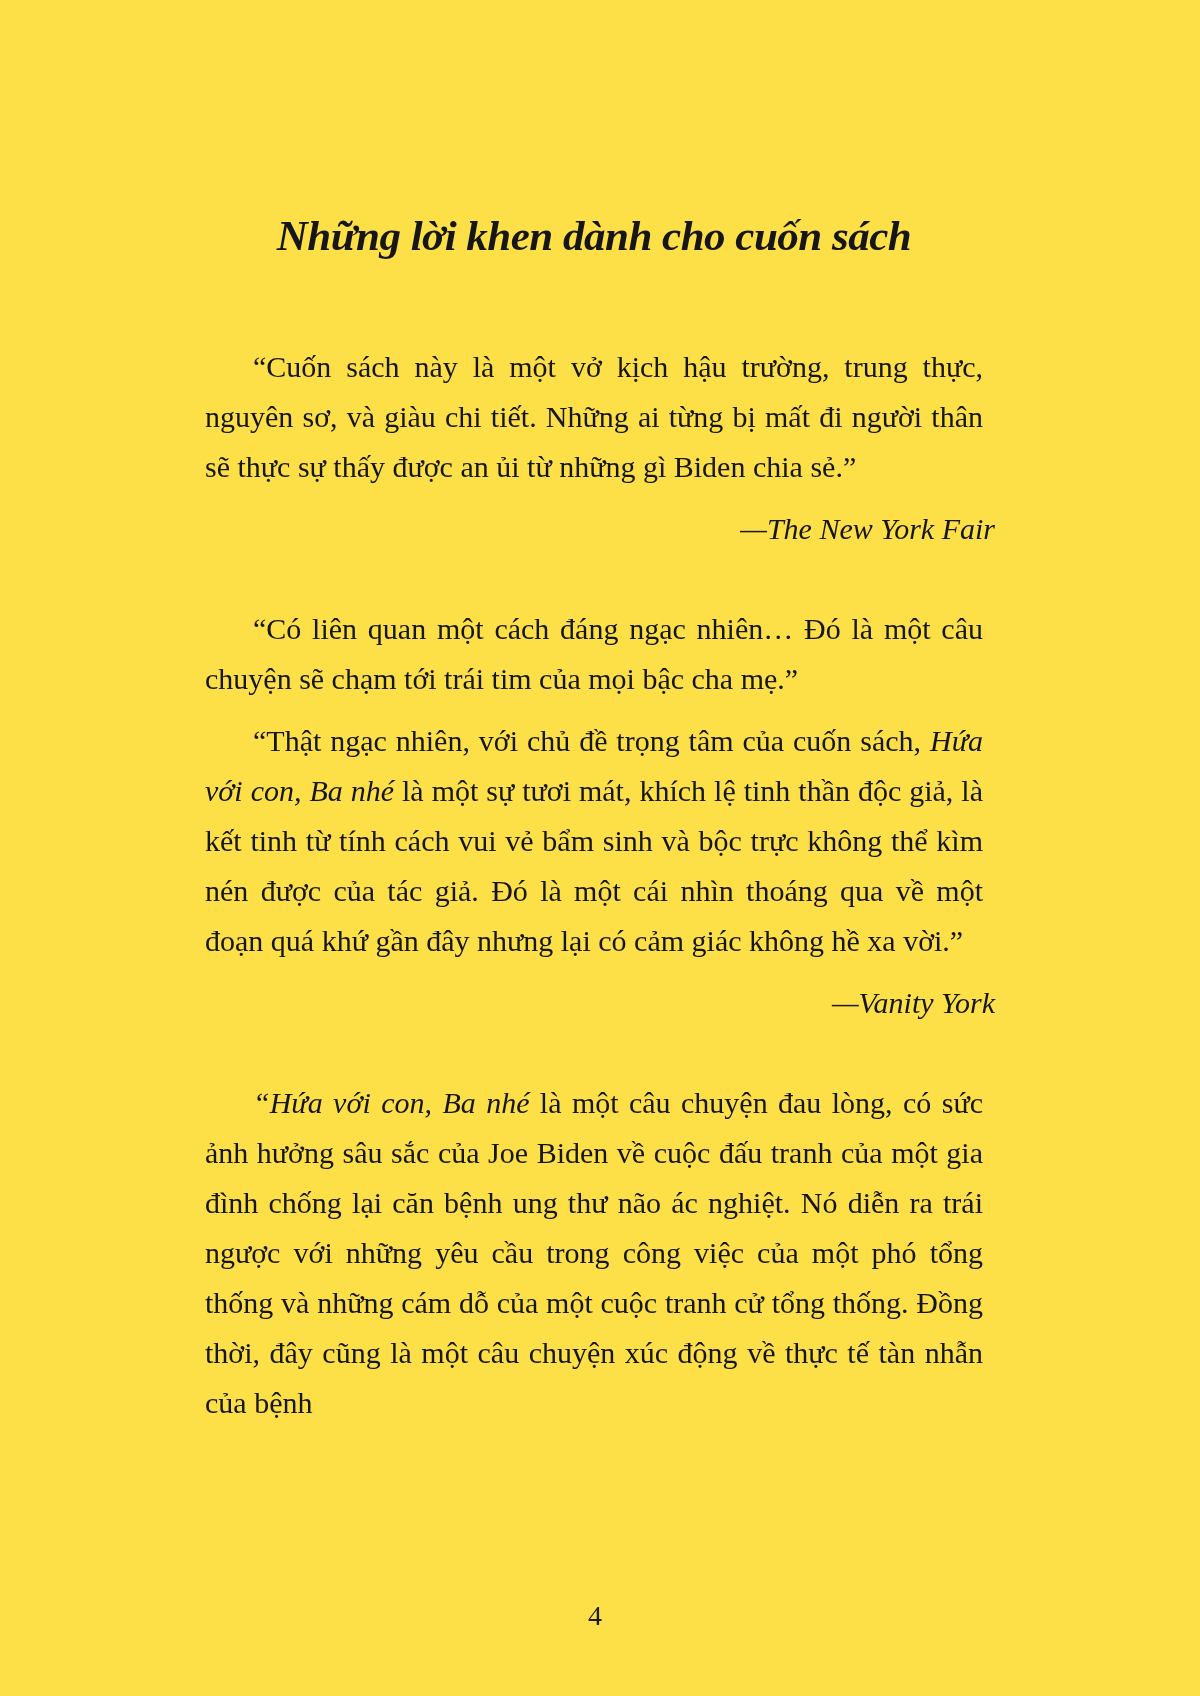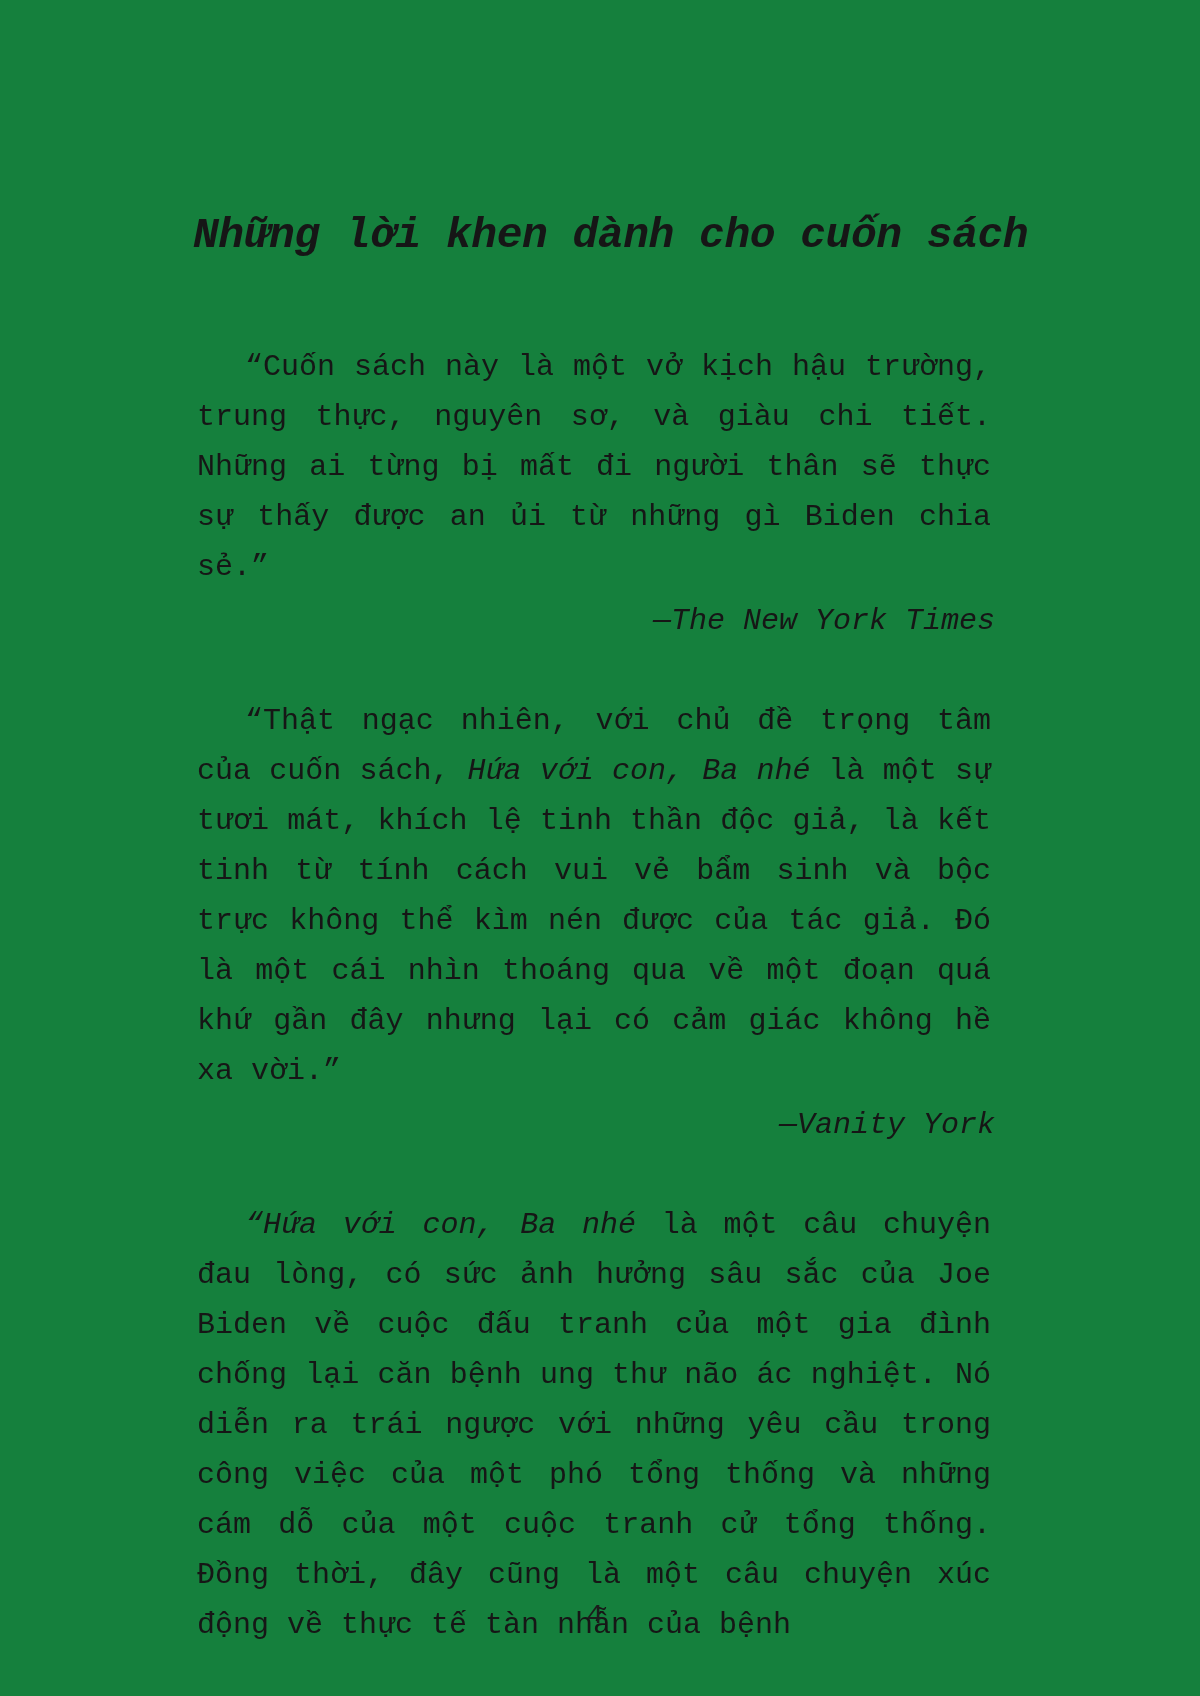--- a/index.html
+++ b/index.html
@@ -4,23 +4,23 @@
 <style>
   html, body {
     margin: 0;
     padding: 0;
     background: #ffffff;
   }
   .page {
     position: relative;
     width: 1200px;
     height: 1696px;
-    background: #15803d;
+    background: #fde047;
     overflow: hidden;
-    font-family: Liberation Mono, monospace;
+    font-family: Liberation Serif, serif;
     color: #161616;
   }
   .content {
     position: absolute;
     left: 193px;
     top: 0;
     width: 802px;
     padding-top: 208px;
     box-sizing: content-box;
   }
@@ -32,21 +32,21 @@
     text-align: center;
     margin: 0 0 78px 0;
     letter-spacing: -0.5px;
     white-space: nowrap;
   }
   .quote {
     font-size: 30px;
     line-height: 50px;
     text-align: justify;
     text-indent: 48px;
-    margin: 4px;
+    margin: 12px;
   }
   .seg-italic {
     font-style: italic;
   }
   .attribution {
     font-size: 30px;
     line-height: 50px;
     font-style: italic;
     text-align: right;
     text-indent: 0;
@@ -65,22 +65,23 @@
 </style>
 </head>
 <body>
 
 <div class="page">
   <div class="content">
 
     <h1 class="book-title">Những lời khen dành cho cuốn sách</h1>
 
     <p class="quote"><span>“Cuốn sách này là một vở kịch hậu trường, trung thực, nguyên sơ, và giàu chi tiết. Những ai từng bị mất đi người thân sẽ thực sự thấy được an ủi từ những gì Biden chia sẻ.”</span></p>
-    <p class="attribution">—The New York Times</p>
+    <p class="attribution">—The New York Fair</p>
 
+    <p class="quote"><span>“Có liên quan một cách đáng ngạc nhiên… Đó là một câu chuyện sẽ chạm tới trái tim của mọi bậc cha mẹ.”</span></p>
 
     <p class="quote"><span>“Thật ngạc nhiên, với chủ đề trọng tâm của cuốn sách, </span><span class="seg-italic">Hứa với con, Ba nhé</span><span> là một sự tươi mát, khích lệ tinh thần độc giả, là kết tinh từ tính cách vui vẻ bẩm sinh và bộc trực không thể kìm nén được của tác giả. Đó là một cái nhìn thoáng qua về một đoạn quá khứ gần đây nhưng lại có cảm giác không hề xa vời.”</span></p>
     <p class="attribution">—Vanity York</p>
 
     <p class="quote"><span class="seg-italic">“Hứa với con, Ba nhé</span><span> là một câu chuyện đau lòng, có sức ảnh hưởng sâu sắc của Joe Biden về cuộc đấu tranh của một gia đình chống lại căn bệnh ung thư não ác nghiệt. Nó diễn ra trái ngược với những yêu cầu trong công việc của một phó tổng thống và những cám dỗ của một cuộc tranh cử tổng thống. Đồng thời, đây cũng là một câu chuyện xúc động về thực tế tàn nhẫn của bệnh</span></p>
 
   </div>
 
   <div class="page-number">4</div>
 </div>

